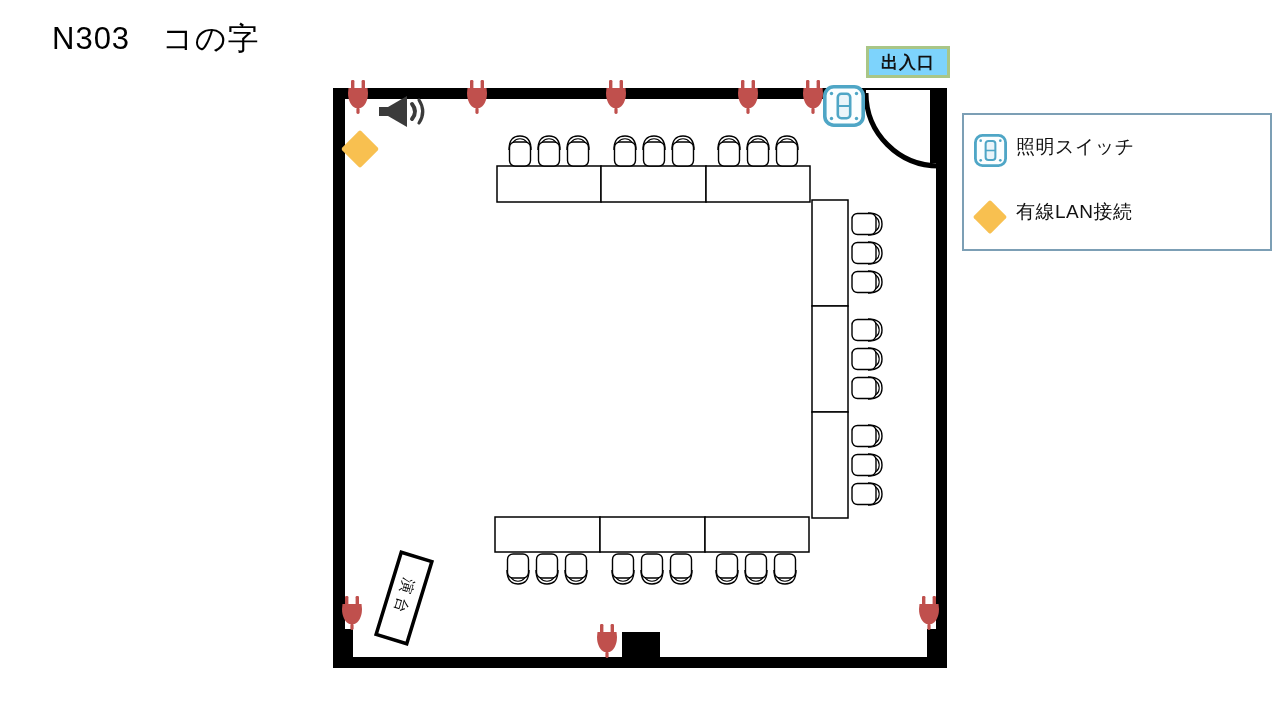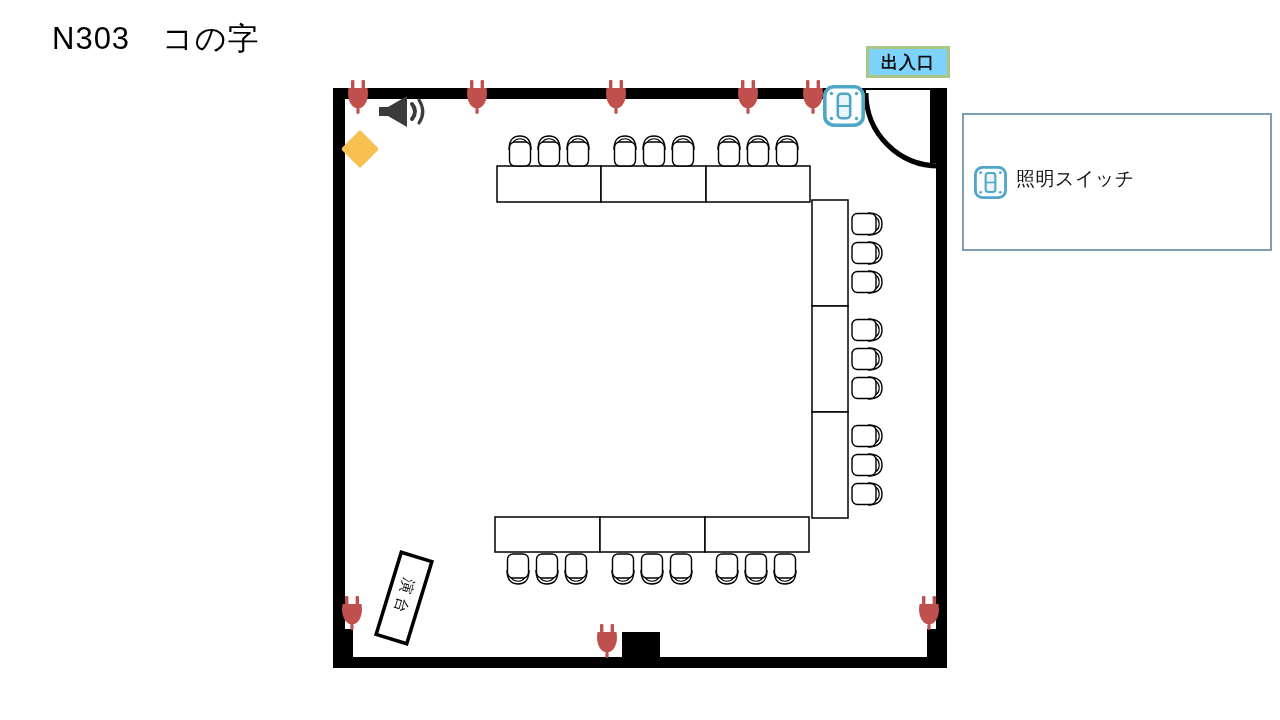--- a/index.html
+++ b/index.html
@@ -141,15 +141,25 @@
 
   <div id="legend">
     <div class="legend-row">
       <span class="legend-icon">
         <svg width="33" height="33" viewBox="0 0 42 42">
             <use href="#switch-sym"></use>
           </svg>
       </span>
       <span class="legend-label">照明スイッチ</span>
     </div>
+    <div class="legend-row">
+      <span class="legend-icon">
+        <svg width="36" height="36" viewBox="0 0 40 40">
+            <g transform="translate(20,20)">
+              <use href="#diamond-sym"></use>
+            </g>
+          </svg>
+      </span>
+      <span class="legend-label">有線LAN接続</span>
+    </div>
   </div>
 
 </div>
 
 </body></html>

